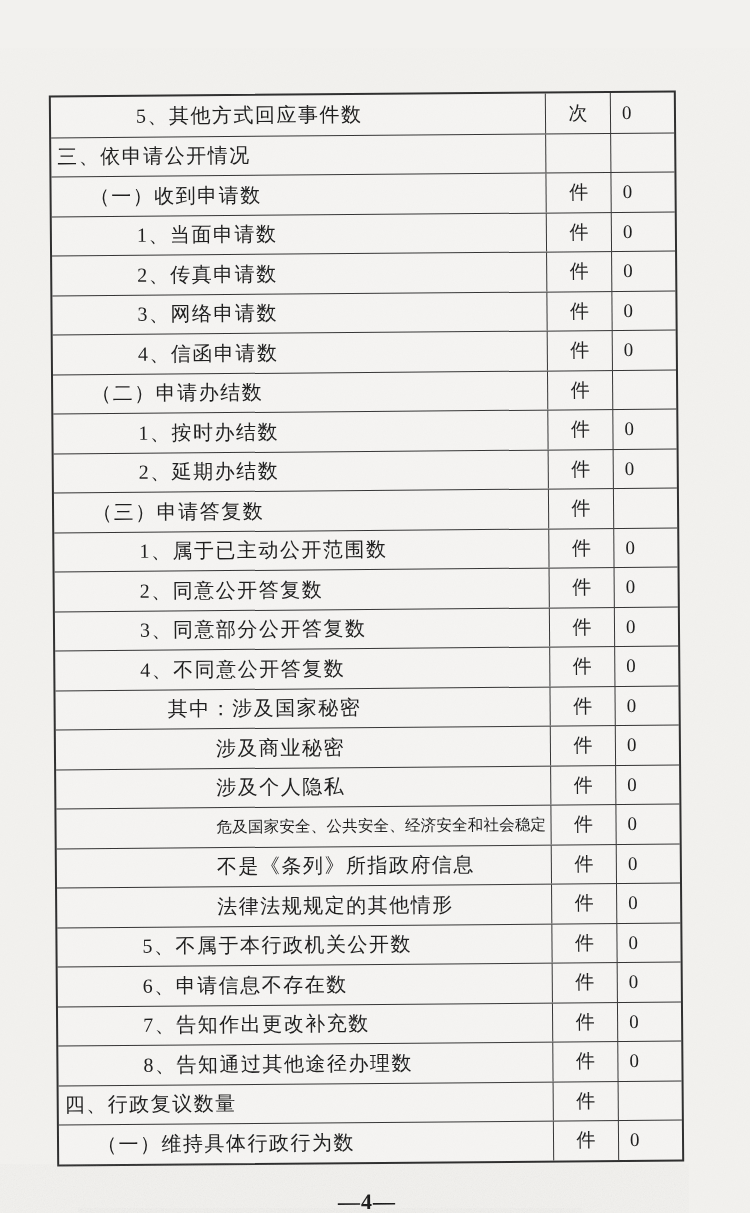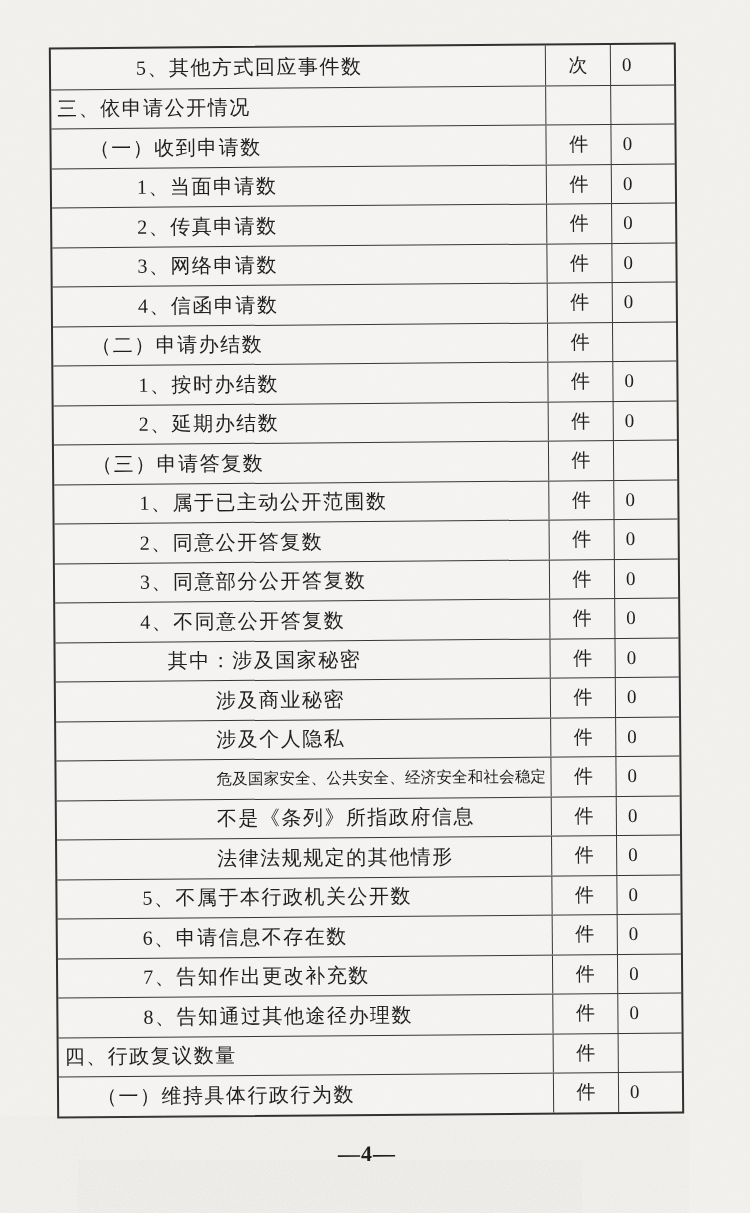--- a/index.html
+++ b/index.html
@@ -2,21 +2,21 @@
 <html><head>
 <meta charset="utf-8">
 <style>
   html,body{margin:0;padding:0;}
   body{
     width:750px;height:1213px;position:relative;overflow:hidden;
     background:#f2f1ee;
     font-family:"Liberation Serif","DejaVu Serif",serif;
     color:#1d1d1d;
   }
-  .sheet{position:absolute;inset:0;}
+  .sheet{position:absolute;inset:0;margin-top:48px;}
   .noise{position:absolute;left:0;top:0;pointer-events:none;}
 
   .stat-table{
     position:absolute;left:53px;top:45px;width:623px;
     border:2px solid #2e2e2e;
     transform:rotate(-0.45deg);
     transform-origin:50% 50%;
     background:rgba(255,255,255,0.25);
   }
   .row{

